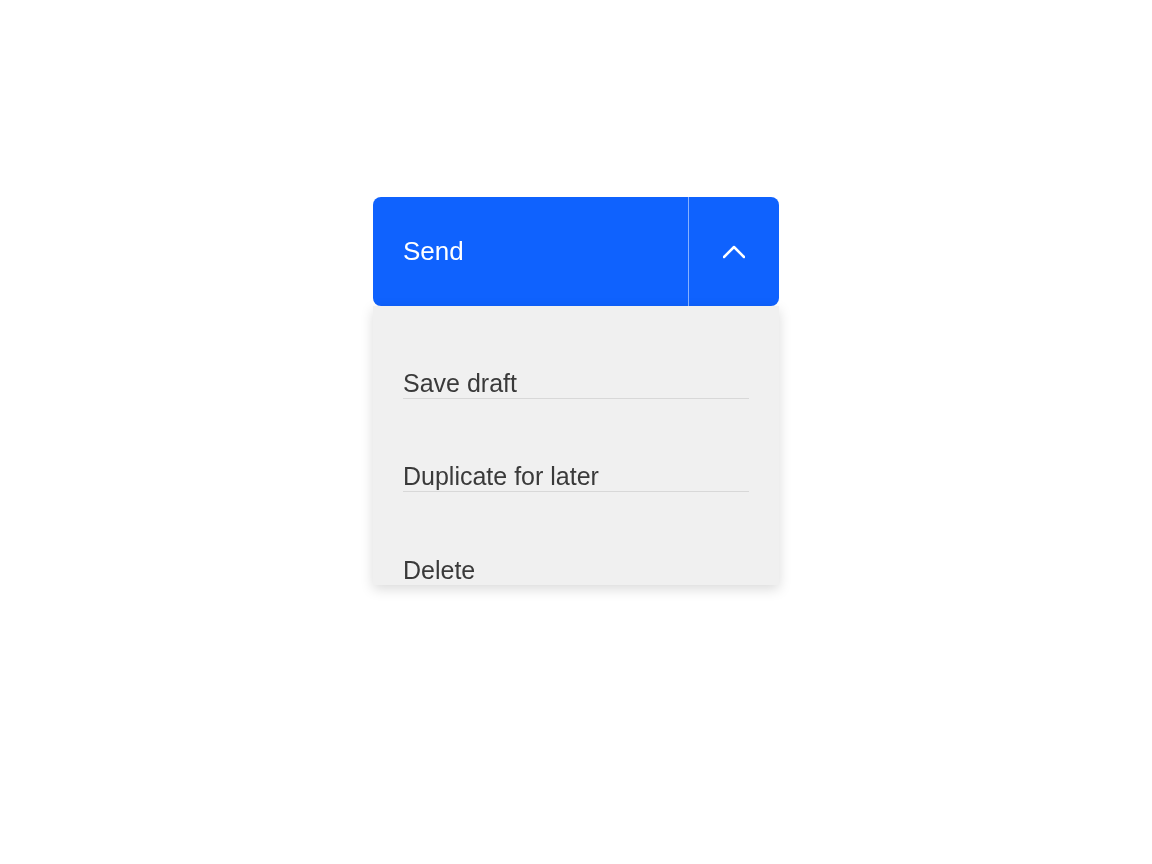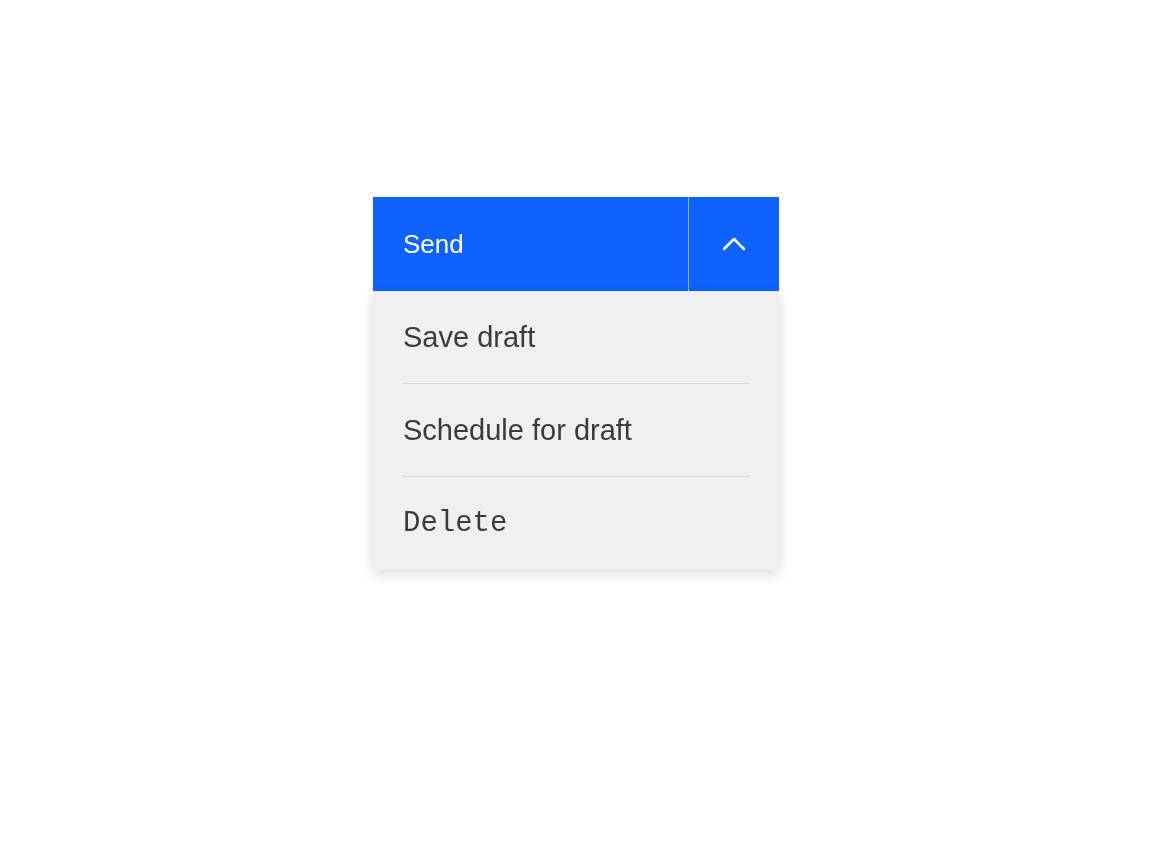--- a/index.html
+++ b/index.html
@@ -15,23 +15,24 @@
       position: relative;
     }
     .split-button-container {
       position: absolute;
       left: 373px;
       top: 197px;
       width: 406px;
     }
     .split-button {
       display: flex;
-      height: 94px;
+      height: 109px;
       width: 100%;
       background: #0f62fe;
+      border-radius: 8px;
     }
     .send-button {
       flex: 1;
       display: flex;
       align-items: center;
       padding-left: 30px;
       color: #ffffff;
       font-size: 26px;
       font-weight: 400;
       cursor: pointer;
@@ -57,30 +58,29 @@
     }
     .dropdown-menu {
       width: 100%;
       background: #f0f0f0;
       box-shadow: 0 4px 12px rgba(0,0,0,0.15);
       padding: 0 30px;
     }
     .menu-item {
       height: 93px;
       display: flex;
-      align-items: center;
+      align-items: flex-end;
       color: #3a3a3a;
-      font-size: 29px;
+      font-size: 25px;
       font-weight: 400;
       cursor: pointer;
       border-bottom: 1px solid #d8d8d8;
     }
     .menu-item:last-child {
       border-bottom: none;
-      font-family: Liberation Mono, monospace;
     }
   </style>
 </head>
 <body>
 
 <div class="split-button-container">
   <div class="split-button">
     <button class="send-button">
       <span>Send</span>
     </button>
@@ -88,19 +88,19 @@
       <svg class="chevron-icon" viewBox="0 0 22 14" fill="none">
         <path d="M1 12 L11 2 L21 12" stroke="#ffffff" stroke-width="2.5" stroke-linecap="round" stroke-linejoin="round"></path>
       </svg>
     </button>
   </div>
   <div class="dropdown-menu">
     <div class="menu-item">
       <span>Save draft</span>
     </div>
     <div class="menu-item">
-      <span>Schedule for draft</span>
+      <span>Duplicate for later</span>
     </div>
     <div class="menu-item">
       <span>Delete</span>
     </div>
   </div>
 </div>
 
 </body></html>

